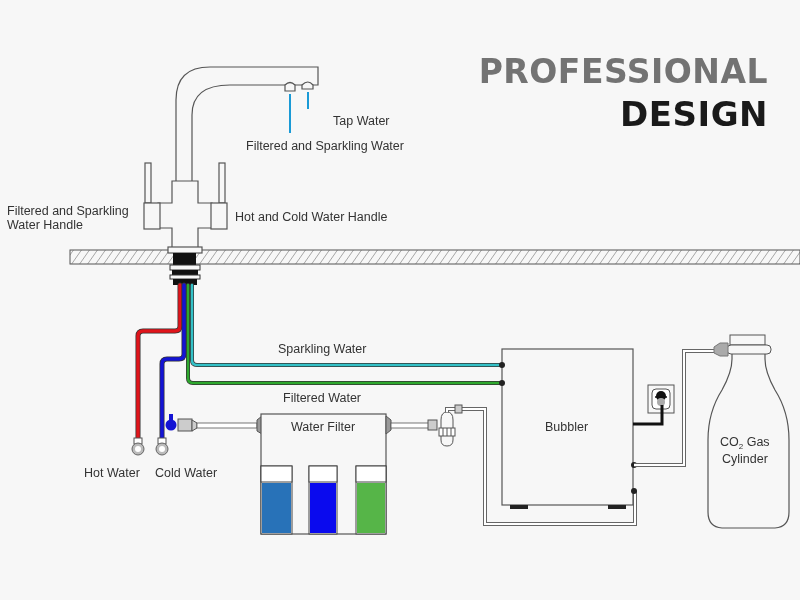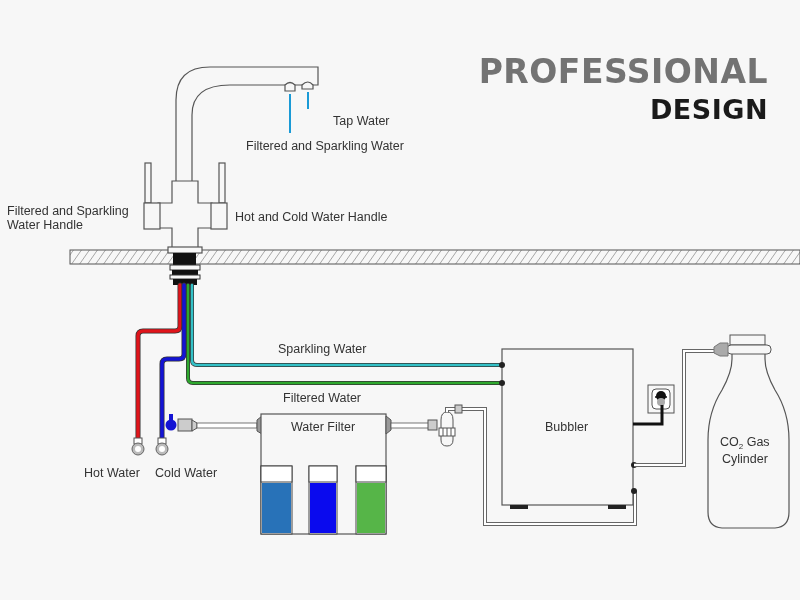--- a/index.html
+++ b/index.html
@@ -1,19 +1,19 @@
 <!DOCTYPE html>
 <html><head>
 <meta charset="utf-8">
 <style>
   html, body { margin: 0; padding: 0; background: #f7f7f7; }
   body { width: 800px; height: 600px; position: relative; overflow: hidden; font-family: "Liberation Sans", sans-serif; }
   .headline { position: absolute; right: 32px; font-family: "DejaVu Sans", sans-serif; font-weight: bold; letter-spacing: 0.5px; }
   .h1 { top: 52px; font-size: 33px; }
-  .h2 { top: 94px; font-size: 27px; color: #1a1a1a; }
+  .h2 { top: 94px; font-size: 34px; color: #1a1a1a; }
   svg { position: absolute; left: 0; top: 0; }
   .lbl { font-family: "Liberation Sans", sans-serif; font-size: 12.5px; fill: #333; }
 </style>
 </head>
 <body>
 
 <div class="headline h1" style="color: #737373;">PROFESSIONAL</div>
 <div class="headline h2" style="color: rgb(26, 26, 26);">DESIGN</div>
 
 <svg width="800" height="600" viewBox="0 0 800 600">

